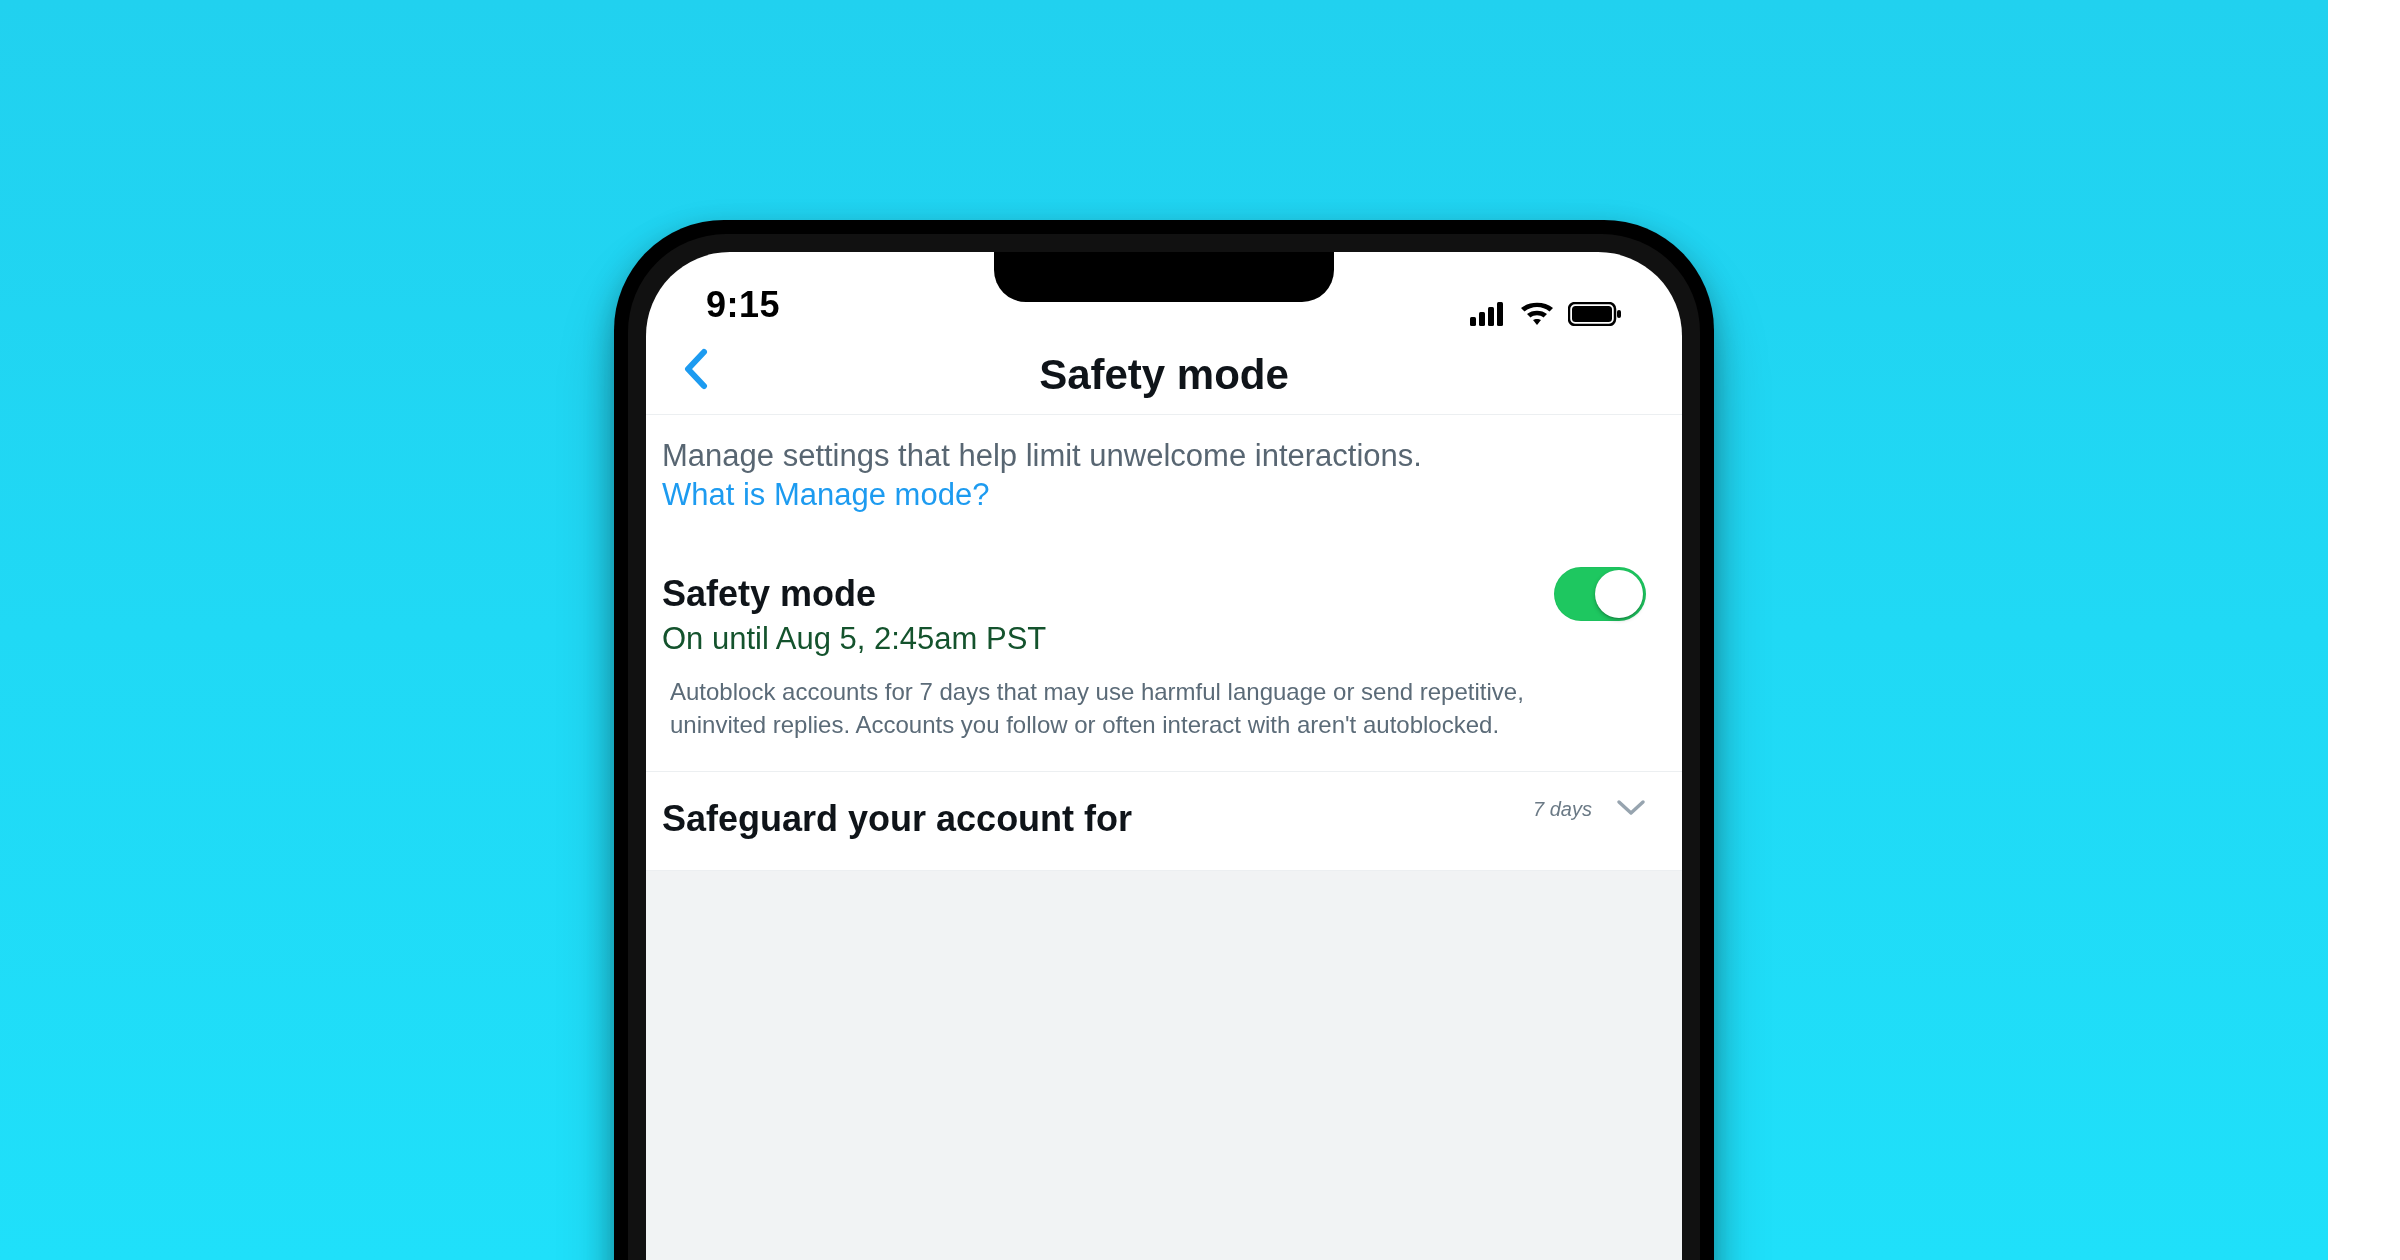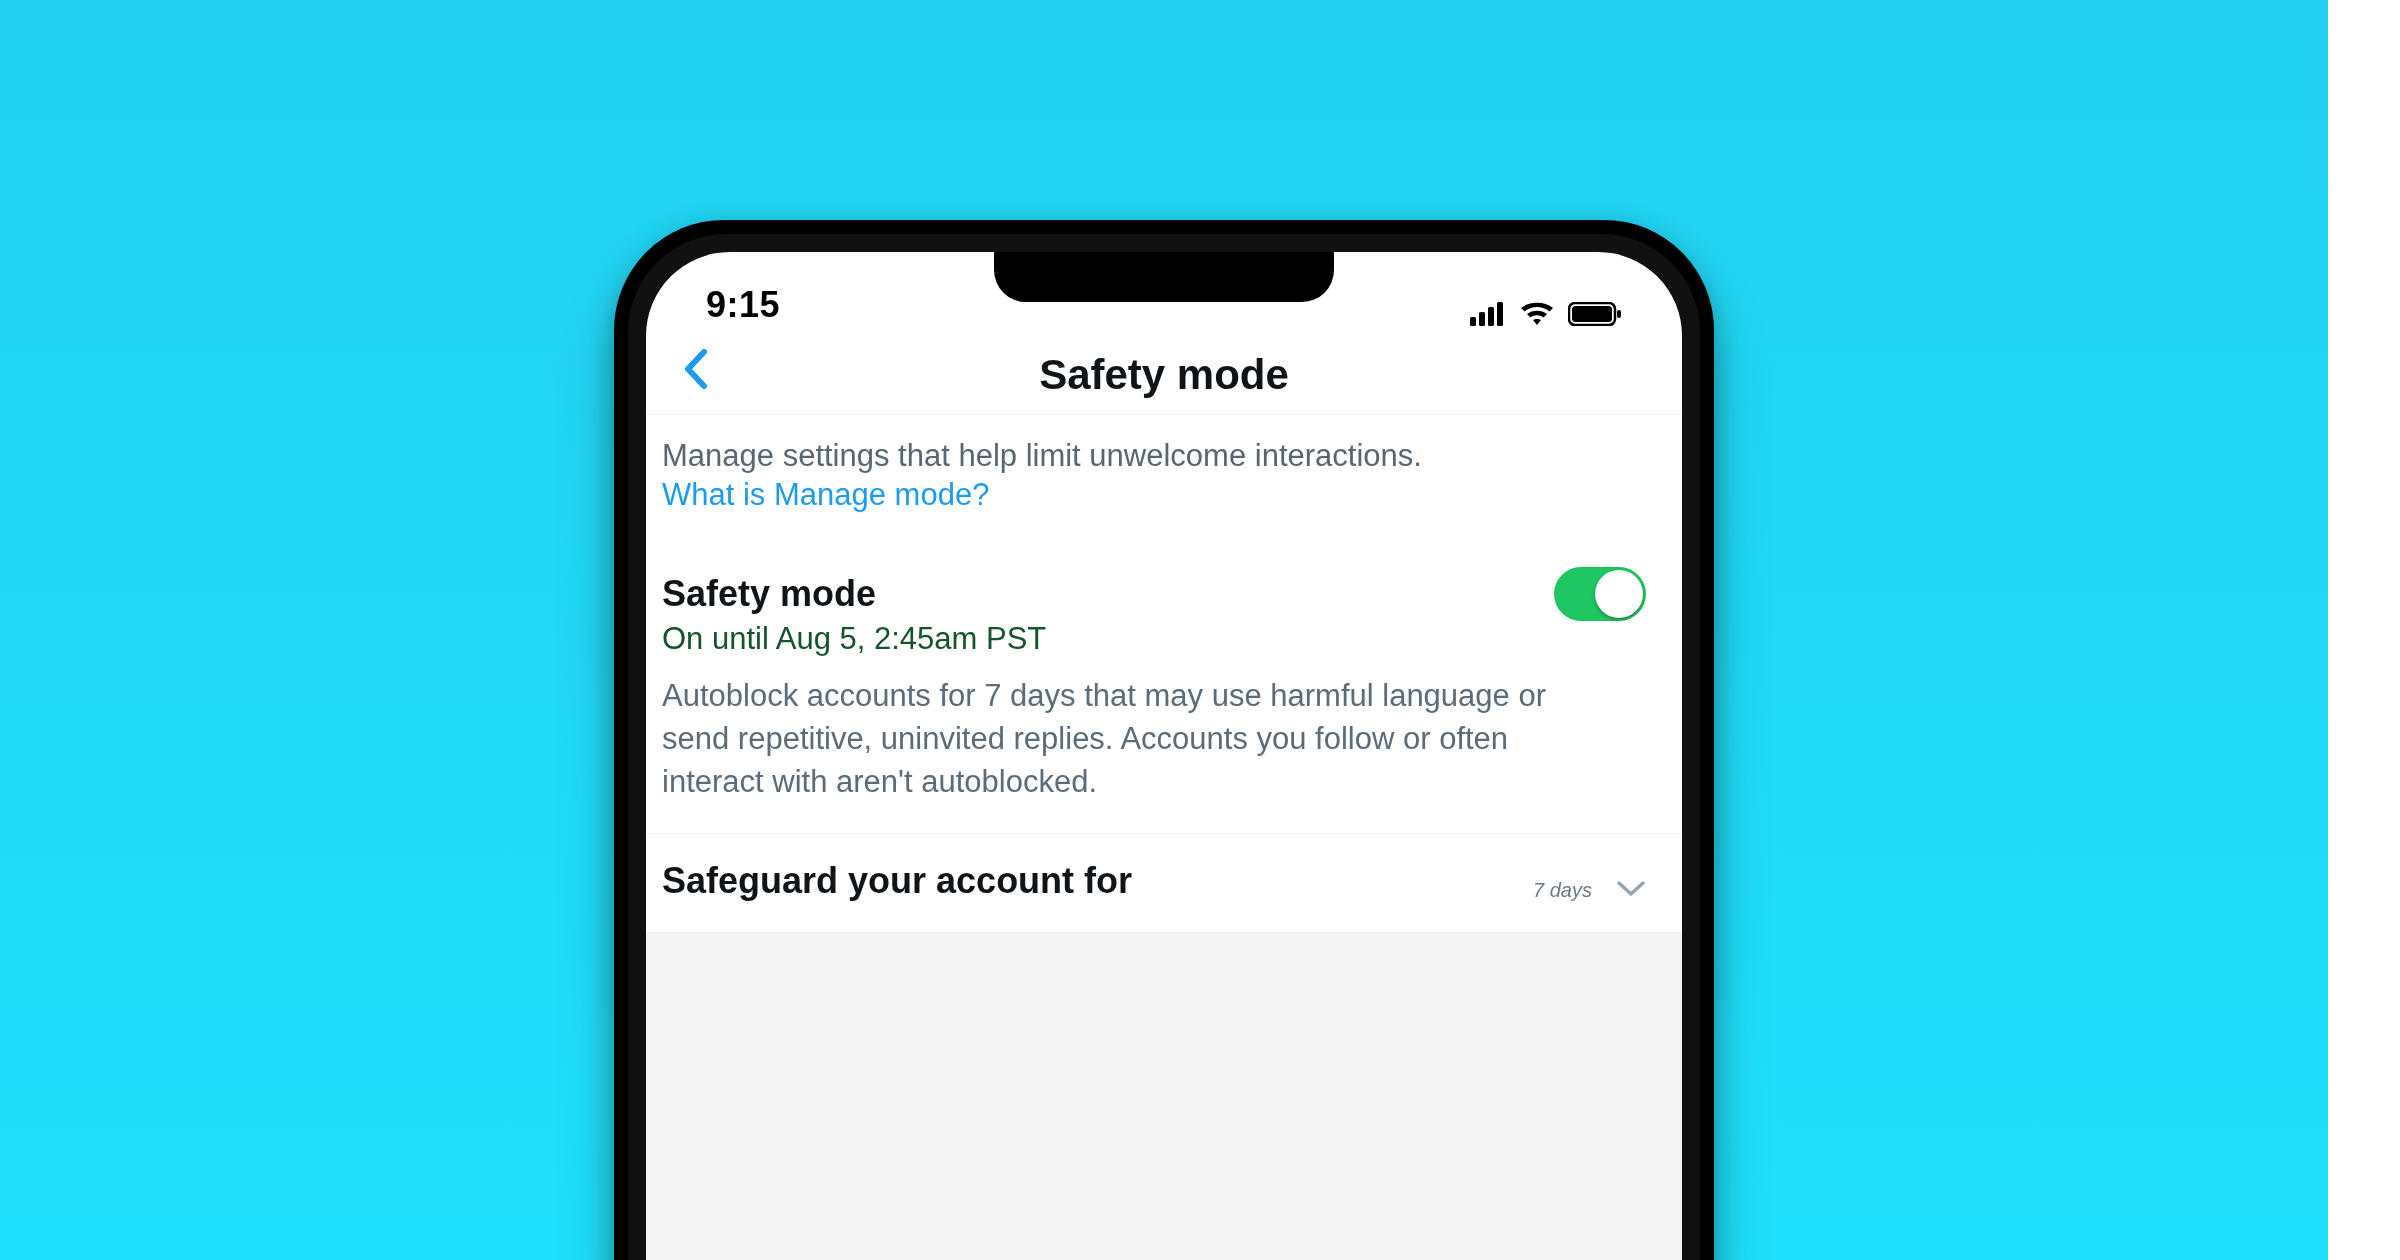--- a/index.html
+++ b/index.html
@@ -129,25 +129,26 @@
   .row-title {
     font-size: 36px;
     font-weight: 700;
     color: #0f1419;
   }
   .row-sub {
     font-size: 31px;
     color: #14532d;
   }
   .row-body {
-    font-size: 31px;
+    font-size: 24px;
     color: #5b6b78;
     margin-top: 18px;
     line-height: 1.38;
     max-width: 920px;
+    margin-left: 8px;
   }
   
   .toggle {
     width: 92px;
     height: 54px;
     border-radius: 54px;
     background: #1ec760;
     position: relative;
     box-shadow: inset 0 0 0 1px rgba(0,0,0,0.03);
     cursor: pointer;
@@ -236,21 +237,21 @@
         <div class="row">
           <div class="row-title">Safety mode</div>
           <div class="toggle">
             <div class="knob"></div>
           </div>
         </div>
         <div class="row-sub">On until Aug 5, 2:45am PST</div>
         <div class="row-body">Autoblock accounts for 7 days that may use harmful language or send repetitive, uninvited replies. Accounts you follow or often interact with aren't autoblocked.</div>
       </div>
 
-      <div class="section" style="display:flex;align-items:flex-end;justify-content:space-between;">
+      <div class="section" style="display:flex;align-items:flex-start;justify-content:space-between;">
         <div class="row-title" style="font-weight:700;">Safeguard your account for</div>
         <div class="dropdown-value">
           <span>7 days</span>
           <span>
             <svg width="30" height="18" viewBox="0 0 30 18">
               <polyline points="3,4 15,15 27,4" fill="none" stroke="#97a4af" stroke-width="3.5" stroke-linecap="round" stroke-linejoin="round"></polyline>
             </svg>
           </span>
         </div>
       </div>

